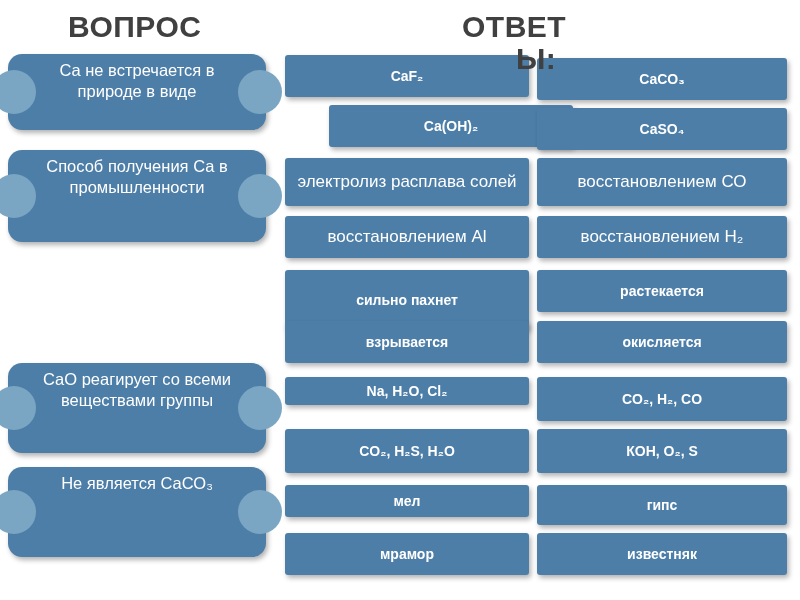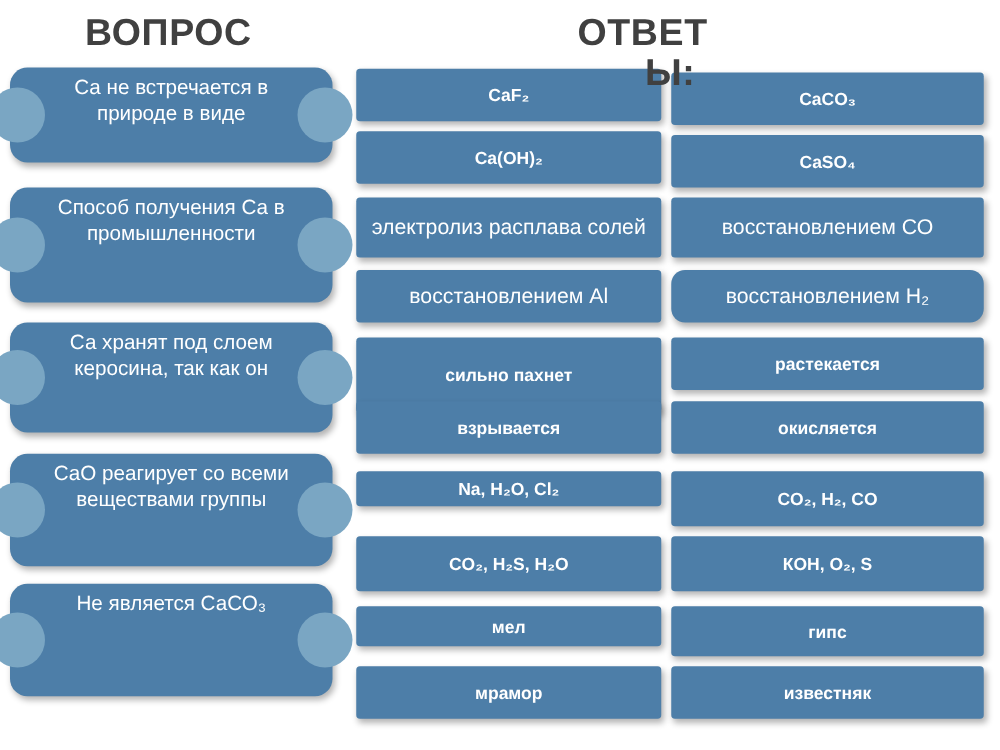--- a/index.html
+++ b/index.html
@@ -53,45 +53,40 @@
   <div class="q-box" style="top:54px;height:76px;">
     <span class="q-circle left"></span>
     <span class="q-circle right"></span>
     <span class="q-text">Са не встречается в природе в виде</span>
   </div>
   <div class="q-box" style="top:150px;height:92px;">
     <span class="q-circle left"></span>
     <span class="q-circle right"></span>
     <span class="q-text">Способ получения Са  в промышленности</span>
   </div>
-  <div class="q-box" style="top:258px;height:88px;">
-    <span class="q-circle left"></span>
-    <span class="q-circle right"></span>
-    <span class="q-text">Са хранят под слоем керосина, так как он</span>
-  </div>
   <div class="q-box" style="top:363px;height:90px;">
     <span class="q-circle left"></span>
     <span class="q-circle right"></span>
     <span class="q-text">СаО реагирует со всеми веществами группы</span>
   </div>
   <div class="q-box" style="top:467px;height:90px;">
     <span class="q-circle left"></span>
     <span class="q-circle right"></span>
     <span class="q-text">Не является СаСО₃</span>
   </div>
 
   <div class="a-box a-left" style="top:55px;height:42px;">CaF₂</div>
   <div class="a-box a-right" style="top:58px;height:42px;">CaCO₃</div>
-  <div class="a-box a-left" style="top:105px;height:42px;">Ca(OH)₂</div>
+  <div class="a-box a-left" style="top:105px;height:42px;margin-left:44px;">Ca(OH)₂</div>
   <div class="a-box a-right" style="top:108px;height:42px;">CaSO₄</div>
 
   <div class="a-box a-left mid" style="top:158px;height:48px;">электролиз расплава солей</div>
   <div class="a-box a-right mid" style="top:158px;height:48px;">восстановлением СО</div>
   <div class="a-box a-left mid" style="top:216px;height:42px;">восстановлением Al</div>
-  <div class="a-box a-right mid" style="top:216px;height:42px;border-radius:11px;">восстановлением H₂</div>
+  <div class="a-box a-right mid" style="top:216px;height:42px;">восстановлением H₂</div>
 
   <div class="a-box a-left" style="top:270px;height:60px;">сильно пахнет</div>
   <div class="a-box a-right" style="top:270px;height:42px;">растекается</div>
   <div class="a-box a-left" style="top:321px;height:42px;">взрывается</div>
   <div class="a-box a-right" style="top:321px;height:42px;">окисляется</div>
 
   <div class="a-box a-left" style="top:377px;height:28px;">Na, H₂O, Cl₂</div>
   <div class="a-box a-right" style="top:377px;height:44px;">CO₂, H₂, CO</div>
   <div class="a-box a-left" style="top:429px;height:44px;">CO₂, H₂S, H₂O</div>
   <div class="a-box a-right" style="top:429px;height:44px;">КОН, O₂, S</div>

